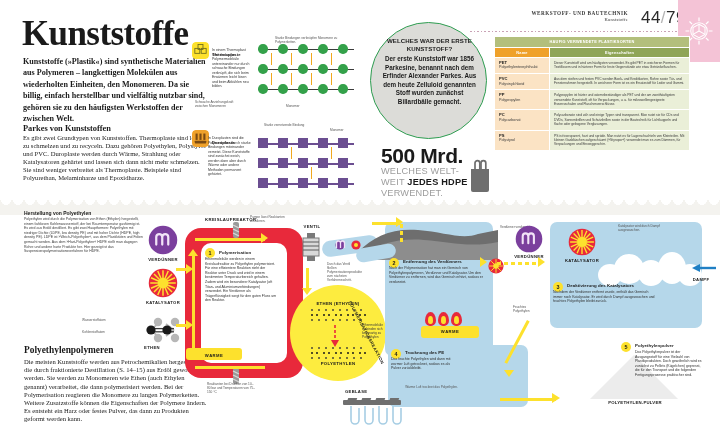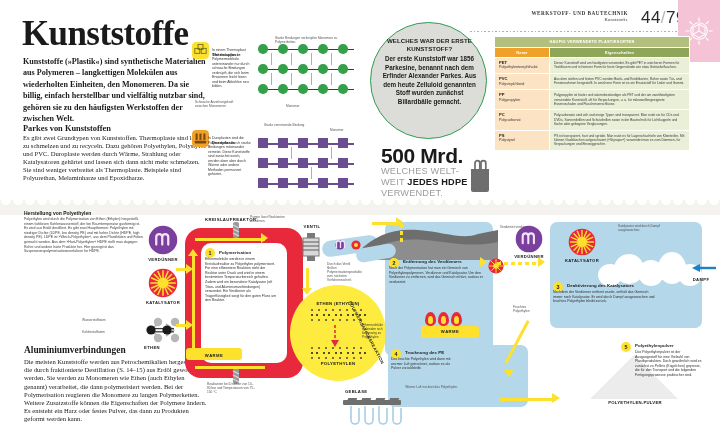--- a/index.html
+++ b/index.html
@@ -335,21 +335,21 @@
       <td class="c-prop">PS ist transparent, hart und spröde. Man nutzt es für Lagerschachteln von Kleinteilen. Mit kleinen Gasbläschen aufgeschäumt (»Styropor«) verwendet man es zum Dämmen, für Verpackungen und Einweggeschirr.</td>
     </tr>
   </tbody>
     </table>
 
   <div class="abs" id="scalband"></div>
   <div class="abs" id="scallop"></div>
 
   <div class="abs" id="pe-head">Herstellung von Polyethylen</div>
   <div class="abs" id="pe-body">Polyethylen wird durch die Polymerisation von Ethen (Ethylen) hergestellt, einem farblosen Kohlenwasserstoff, der bei Raumtemperatur gasförmig ist. Es wird aus Erdöl destilliert. Es gibt zwei Hauptformen: Polyethylen mit niedriger Dichte (LDPE, low density PE) und mit hoher Dichte (HDPE, high density PE). LDPE ist »Weich-Polyethylen«, aus dem Plastiktüten und Folien gemacht werden. Aus dem »Hart-Polyethylen« HDPE stellt man dagegen Rohre und andere harte Produkte her. Hier gezeigt ist das Suspensionspolymerisationsverfahren für HDPE.</div>
-  <div class="abs" id="ks-head">Aluminiumverbindungen</div>
+  <div class="abs" id="ks-head">Polyethylenpolymeren</div>
   <div class="abs" id="ks-body">Die meisten Kunststoffe werden aus Petrochemikalien hergestellt, die durch fraktionierte Destillation (S. 14–15) aus Erdöl gewonnen werden. Sie werden zu Monomeren wie Ethen (auch Ethylen genannt) verarbeitet, die dann polymerisiert werden. Bei der Polymerisation reagieren die Monomere zu langen Polymerketten. Weitere Zusatzstoffe können die Eigenschaften der Polymere ändern. Es entsteht ein Harz oder festes Pulver, das dann zu Produkten geformt werden kann.</div>
 
   <svg class="abs" style="left:148px;top:225px;width:30px;height:30px;" viewBox="0 0 40 40">
     <circle cx="20" cy="20" r="19" fill="#7b3f9d"></circle>
     <path d="M11 26 V16 a4 4 0 0 1 8 0 V26 M19 16 a4 4 0 0 1 8 0 V26 M19 16 V26" fill="none" stroke="#f2e3f7" stroke-width="3" stroke-linecap="round"></path>
   </svg>
   <div class="icoLabel" style="left:138px;top:257px;width:50px;">VERDÜNNER</div>
 
   <svg class="abs" style="left:148px;top:268px;width:30px;height:30px;" viewBox="0 0 40 40">
     <circle cx="20" cy="20" r="19" fill="#e8293b"></circle>

